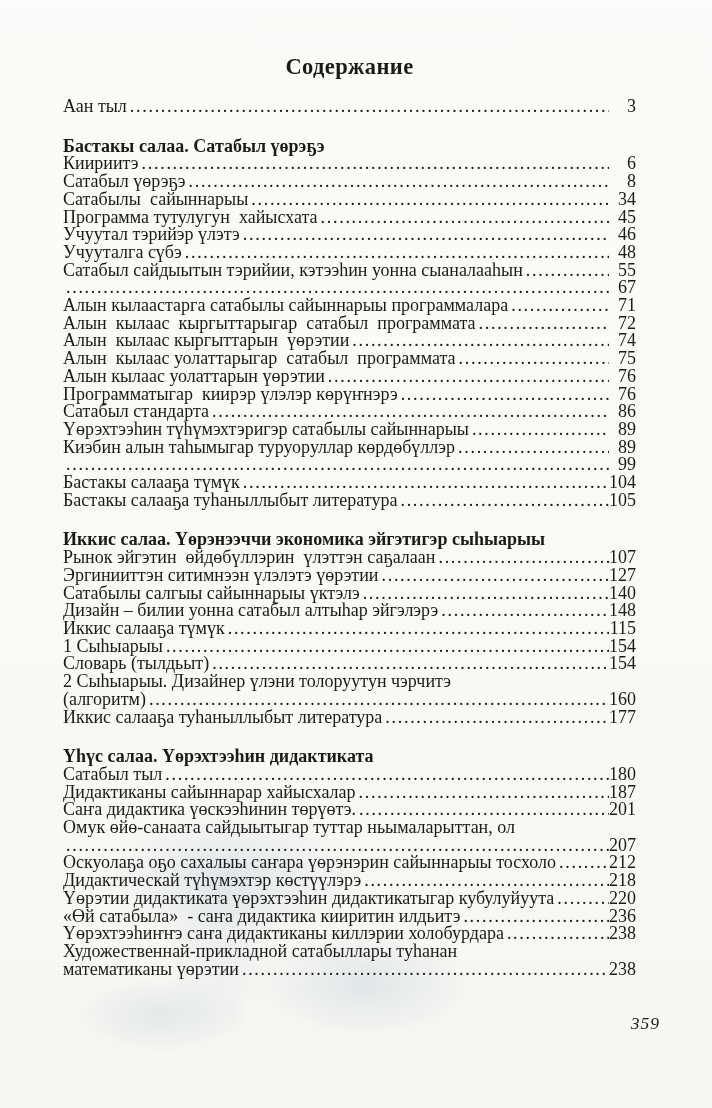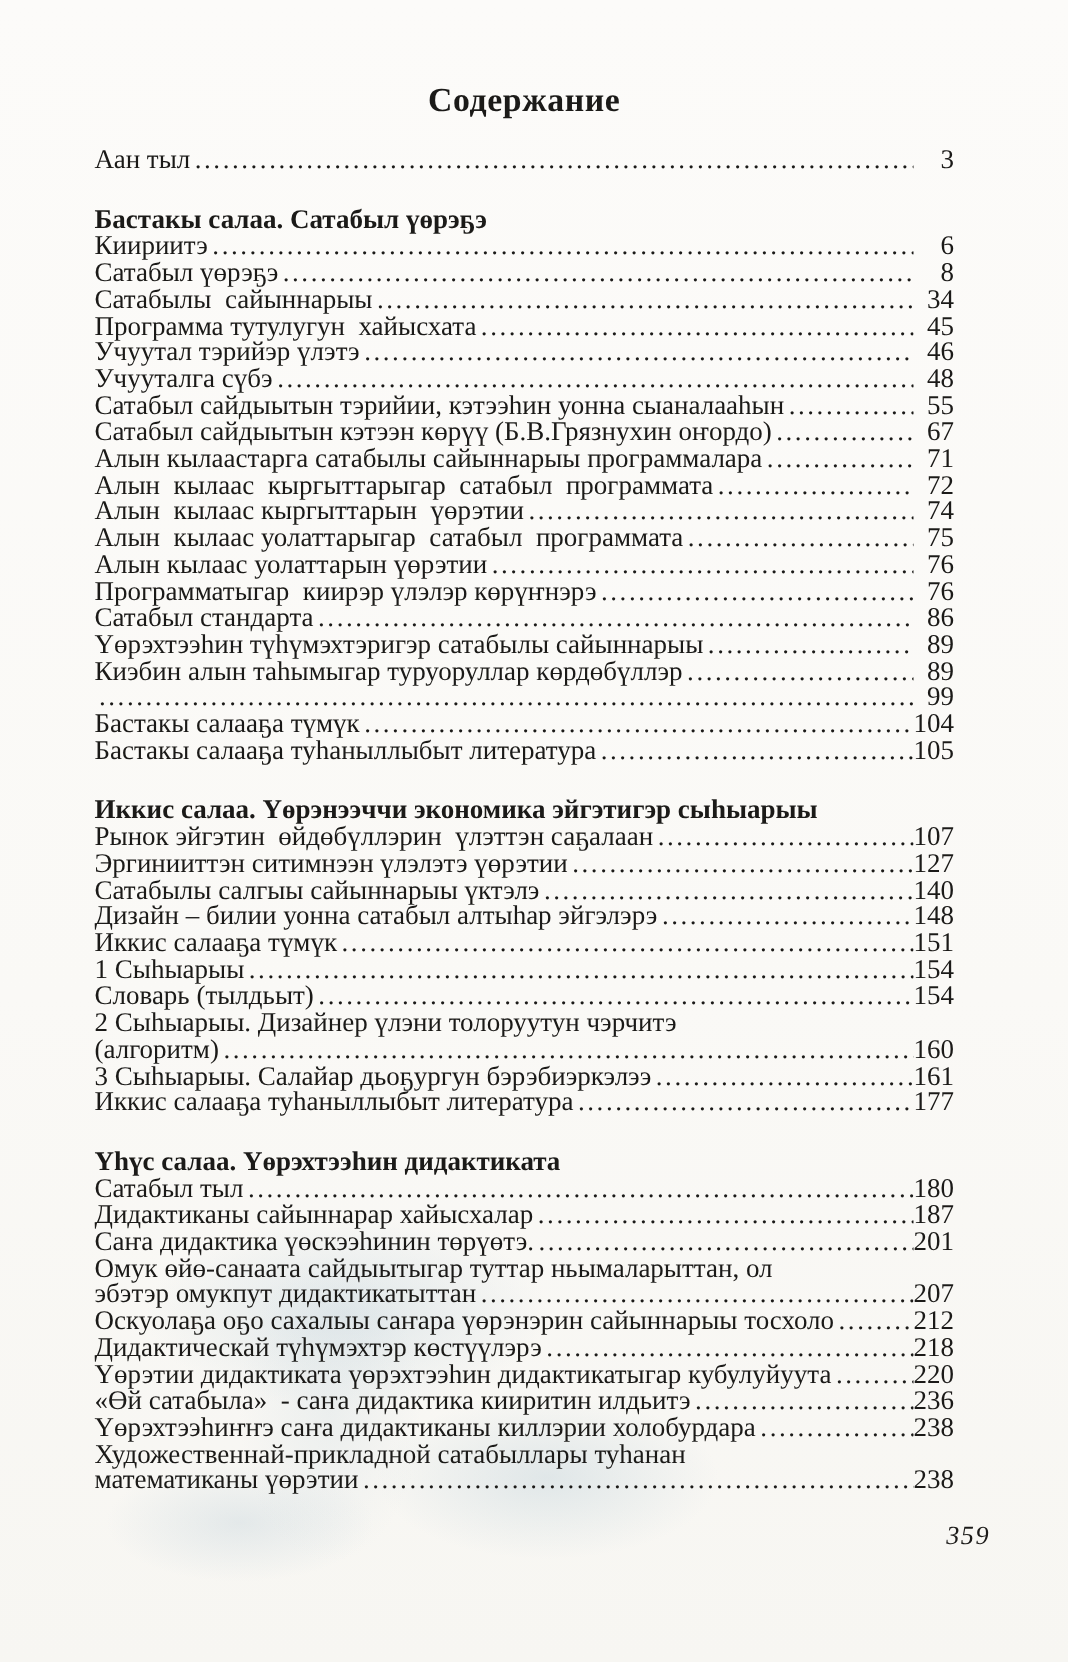--- a/index.html
+++ b/index.html
@@ -108,21 +108,20 @@
             <span class="toc-text">Учууталга сүбэ</span>
             <span class="leader"></span>
             <span class="pgnum">48</span>
           </div>
           <div class="toc-row">
             <span class="toc-text">Сатабыл сайдыытын тэрийии, кэтээһин уонна сыаналааһын</span>
             <span class="leader"></span>
             <span class="pgnum">55</span>
           </div>
           <div class="toc-row">
-            <span class="toc-text">Сатабыл сайдыытын кэтээн көрүү (Б.В.Грязнухин оҥордо)</span>
             <span class="leader"></span>
             <span class="pgnum">67</span>
           </div>
           <div class="toc-row">
             <span class="toc-text">Алын кылаастарга сатабылы сайыннарыы программалара</span>
             <span class="leader"></span>
             <span class="pgnum">71</span>
           </div>
           <div class="toc-row">
             <span class="toc-text">Алын  кылаас  кыргыттарыгар  сатабыл  программата</span>
@@ -199,44 +198,39 @@
             <span class="pgnum">140</span>
           </div>
           <div class="toc-row">
             <span class="toc-text">Дизайн – билии уонна сатабыл алтыһар эйгэлэрэ</span>
             <span class="leader"></span>
             <span class="pgnum">148</span>
           </div>
           <div class="toc-row">
             <span class="toc-text">Иккис салааҕа түмүк</span>
             <span class="leader"></span>
-            <span class="pgnum">151</span>
+            <span class="pgnum">115</span>
           </div>
           <div class="toc-row">
             <span class="toc-text">1 Сыһыарыы</span>
             <span class="leader"></span>
             <span class="pgnum">154</span>
           </div>
           <div class="toc-row">
             <span class="toc-text">Словарь (тылдьыт)</span>
             <span class="leader"></span>
             <span class="pgnum">154</span>
           </div>
           <div class="toc-row">
             <span class="toc-text">2 Сыһыарыы. Дизайнер үлэни толоруутун чэрчитэ</span>
           </div>
           <div class="toc-row">
             <span class="toc-text">(алгоритм)</span>
             <span class="leader"></span>
             <span class="pgnum">160</span>
-          </div>
-          <div class="toc-row">
-            <span class="toc-text">3 Сыһыарыы. Салайар дьоҕургун бэрэбиэркэлээ</span>
-            <span class="leader"></span>
-            <span class="pgnum">161</span>
           </div>
           <div class="toc-row">
             <span class="toc-text">Иккис салааҕа туһаныллыбыт литература</span>
             <span class="leader"></span>
             <span class="pgnum">177</span>
           </div>
         </div>
         <div class="toc-section">
           <div class="toc-row">
             <span class="toc-text bold">Үһүс салаа. Үөрэхтээһин дидактиката</span>
@@ -253,21 +247,20 @@
           </div>
           <div class="toc-row">
             <span class="toc-text">Саҥа дидактика үөскээһинин төрүөтэ.</span>
             <span class="leader"></span>
             <span class="pgnum">201</span>
           </div>
           <div class="toc-row">
             <span class="toc-text">Омук өйө-санаата сайдыытыгар туттар ньымаларыттан, ол</span>
           </div>
           <div class="toc-row">
-            <span class="toc-text">эбэтэр омукпут дидактикатыттан</span>
             <span class="leader"></span>
             <span class="pgnum">207</span>
           </div>
           <div class="toc-row">
             <span class="toc-text">Оскуолаҕа оҕо сахалыы саҥара үөрэнэрин сайыннарыы тосхоло</span>
             <span class="leader"></span>
             <span class="pgnum">212</span>
           </div>
           <div class="toc-row">
             <span class="toc-text">Дидактическай түһүмэхтэр көстүүлэрэ</span>

